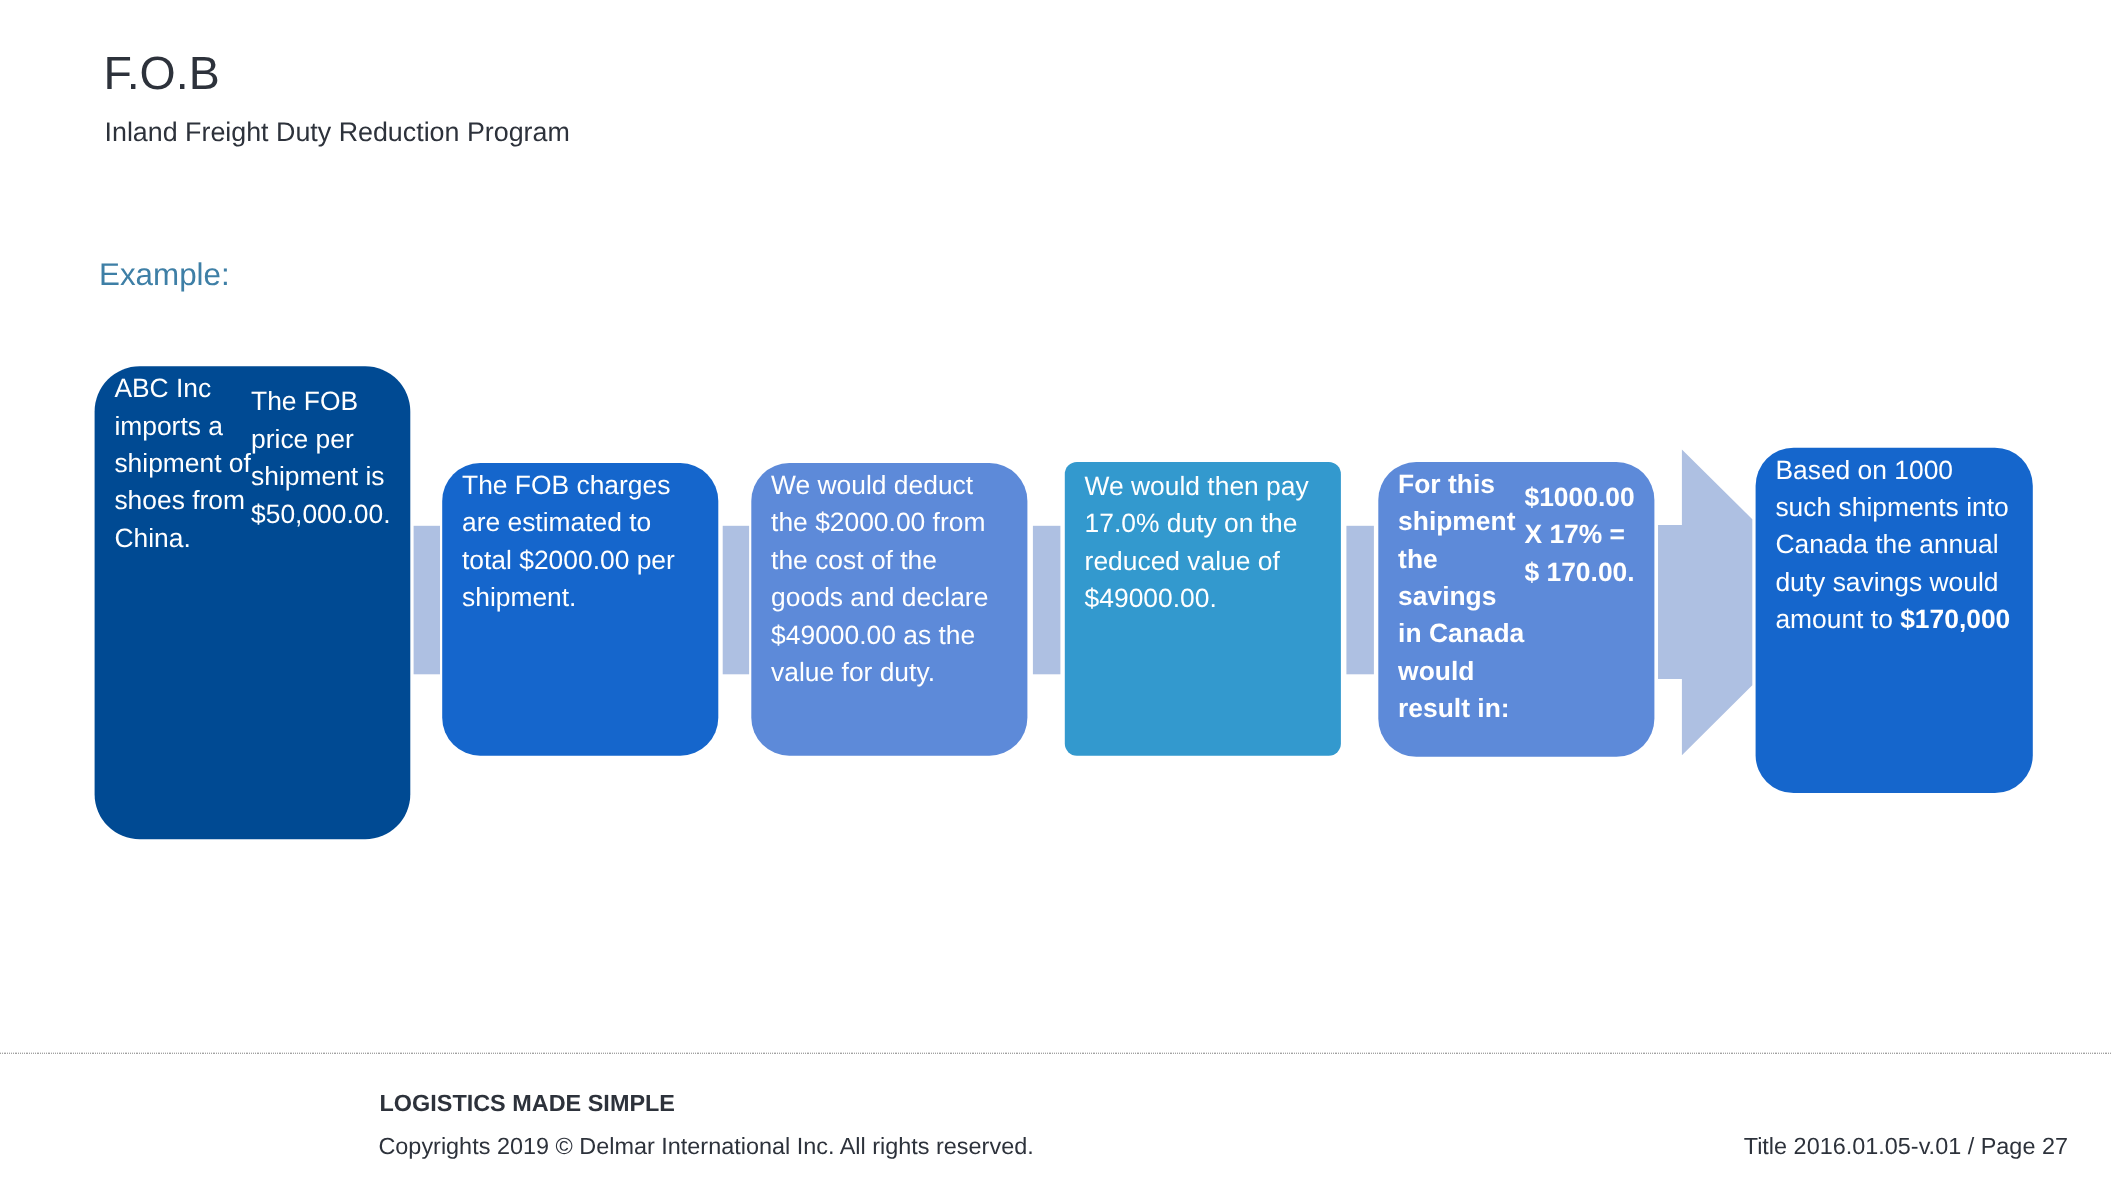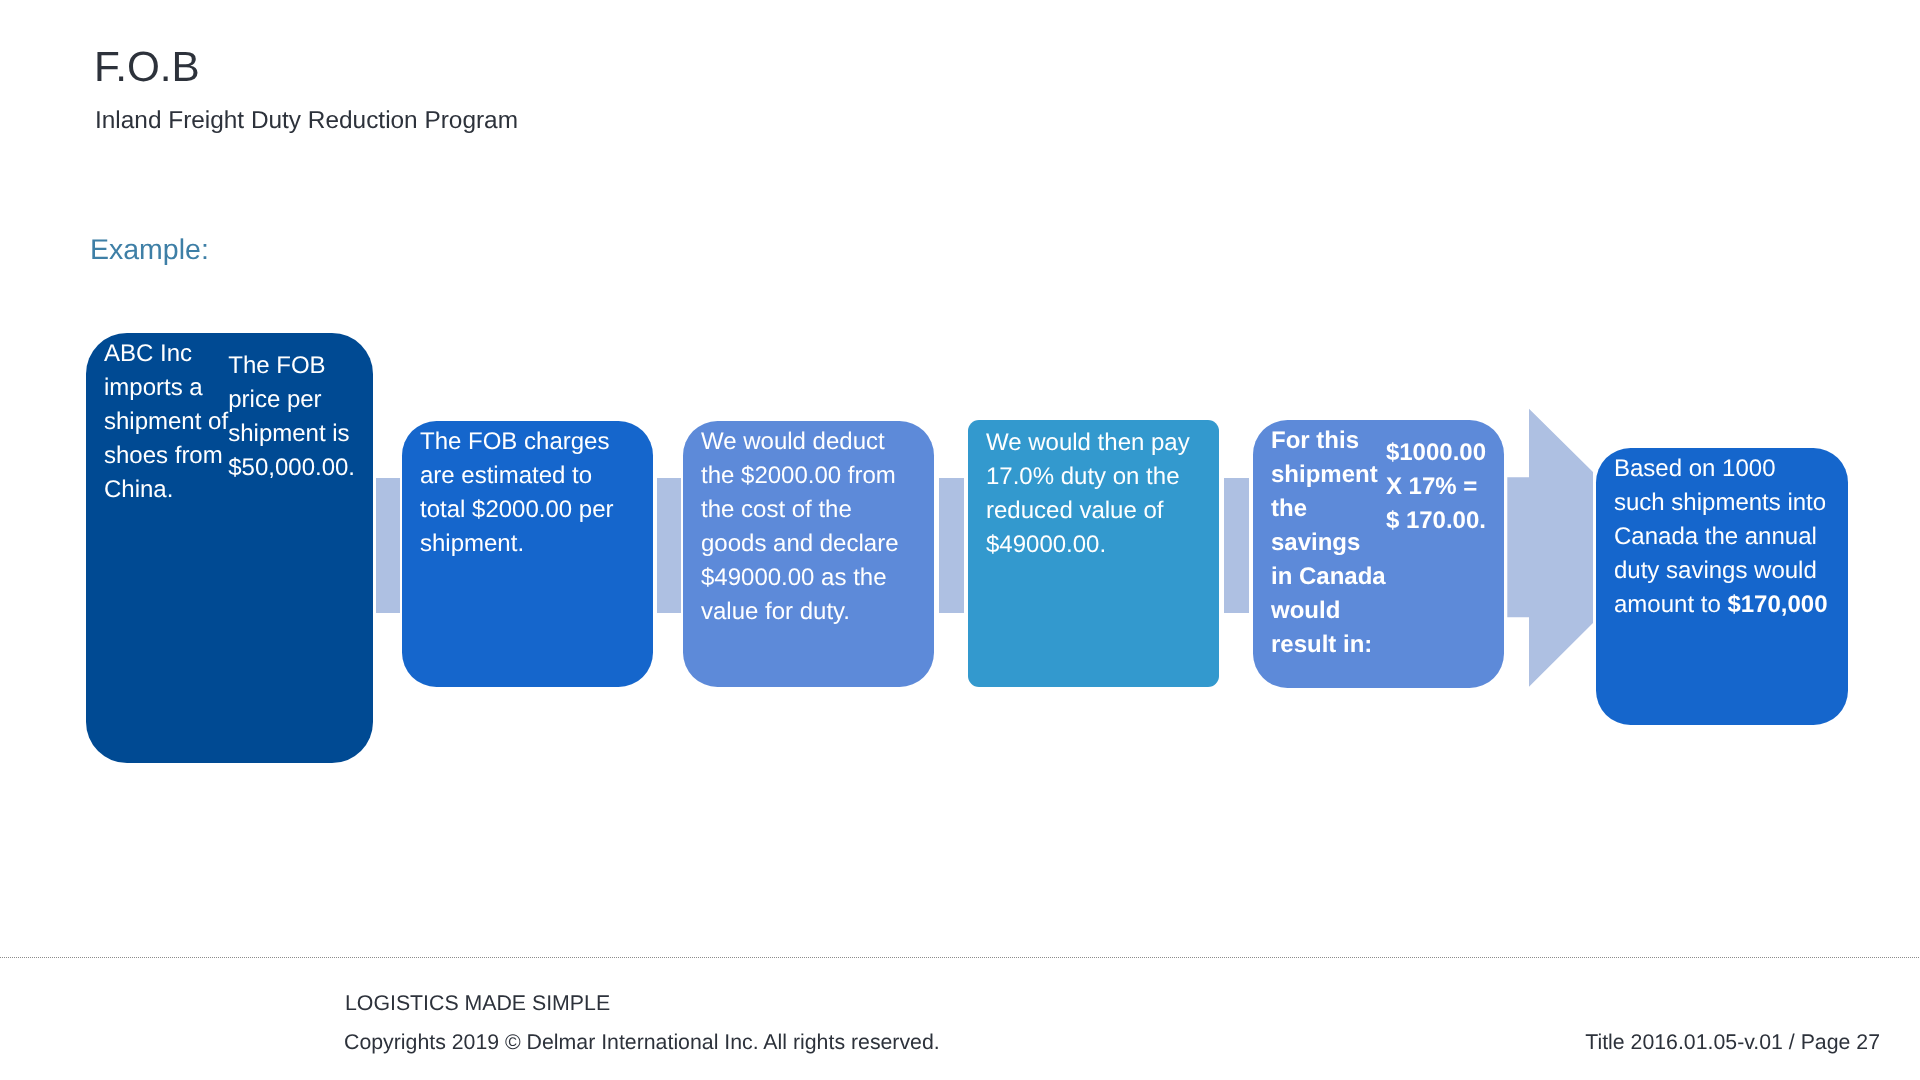--- a/index.html
+++ b/index.html
@@ -18,21 +18,21 @@
   .box { position:absolute; box-sizing:border-box; color:#ffffff; border-radius:30px;
          display:flex; flex-direction:row; justify-content:center; }
   .box p { margin:0; }
   .box p + p { margin-top:12px; }
 
   .arrow { position:absolute; left:0; top:0; }
 
   #footer-rule { position:absolute; left:0; top:956.5px; width:1920px; height:1.6px;
                  background:repeating-linear-gradient(to right,#8c8c8c 0 1.1px,rgba(0,0,0,0) 1.1px 2px); }
   .foot { position:absolute; font-size:21.3px; color:#2d323b; line-height:1.2; white-space:nowrap; }
-  #foot-tagline  { left:345px; top:991px; }
+  #foot-tagline  { left:345px; top:991px;font-weight:bold; }
   #foot-copy     { left:344px; top:1029.5px; }
   #foot-meta     { right:40px; top:1029.5px; }
 </style>
 </head>
 <body>
 
 <div class="slide">
 
   <div id="title">F.O.B</div>
   <div id="subtitle">Inland Freight Duty Reduction Program</div>
@@ -56,21 +56,21 @@
       <div class="box" style="left: 683px; top: 421px; width: 251px; height: 266px; background: rgb(93, 138, 217); color: rgb(255, 255, 255); border-radius: 34.5px; padding: 4px 18px 0px; font-size: 24px; line-height: 34px;">
         <p>We would deduct the $2000.00 from the cost of the goods and declare $49000.00 as the value for duty.</p>
       </div>
       <div class="box" style="left: 968px; top: 420px; width: 251px; height: 267px; background: rgb(51, 153, 206); color: rgb(255, 255, 255); border-radius: 11px; padding: 6px 18px 0px; font-size: 24px; line-height: 34px;">
         <p>We would then pay 17.0% duty on the reduced value of $49000.00.</p>
       </div>
       <div class="box" style="left: 1253px; top: 420px; width: 251px; height: 268px; background: rgb(93, 138, 217); color: rgb(255, 255, 255); border-radius: 34.5px; padding: 4px 18px 0px; font-size: 24px; line-height: 34px; font-weight: bold;">
         <p>For this shipment the savings in Canada would result in:</p>
         <p>$1000.00 X 17% = $ 170.00.</p>
       </div>
-      <div class="box" style="left: 1596px; top: 407px; width: 252px; height: 277px; background: rgb(21, 102, 204); color: rgb(255, 255, 255); border-radius: 34.5px; padding: 4px 18px 0px; font-size: 24px; line-height: 34px; margin-top: 41px;">
+      <div class="box" style="left: 1596px; top: 407px; width: 252px; height: 314px; background: rgb(21, 102, 204); color: rgb(255, 255, 255); border-radius: 34.5px; padding: 4px 18px 0px; font-size: 24px; line-height: 34px;">
         <p>Based on 1000 such shipments into Canada the annual duty savings would amount to <b>$170,000</b></p>
       </div>
     </div>
 
   <div id="footer-rule"></div>
   <div class="foot" id="foot-tagline">LOGISTICS MADE SIMPLE</div>
   <div class="foot" id="foot-copy">Copyrights 2019 © Delmar International Inc. All rights reserved.</div>
   <div class="foot" id="foot-meta">Title 2016.01.05-v.01 / Page 27</div>
 
 </div>

